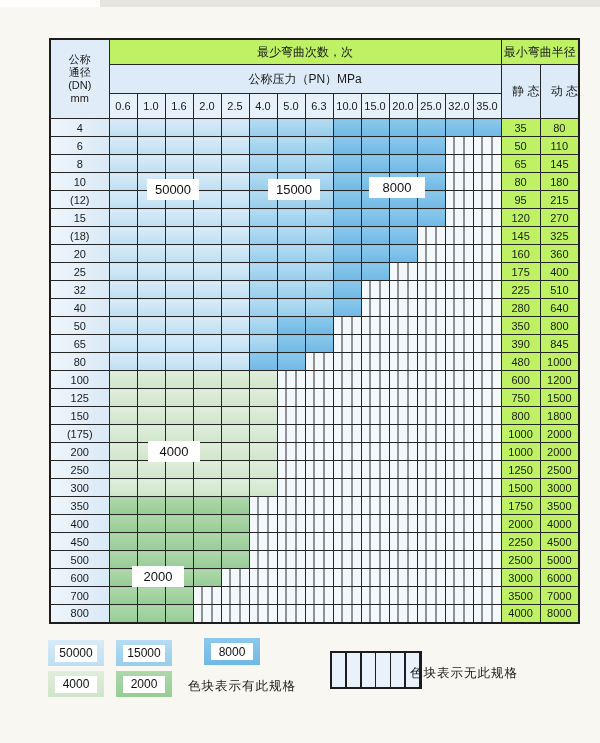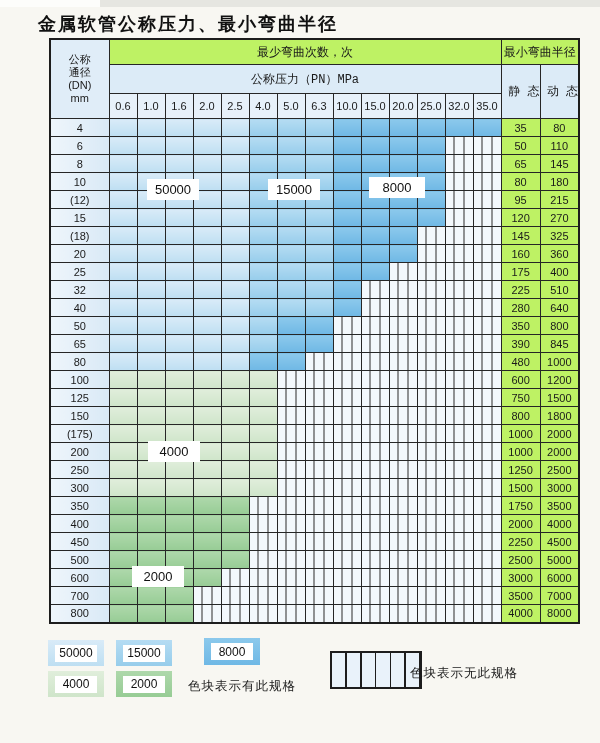--- a/index.html
+++ b/index.html
@@ -9,21 +9,21 @@
   .topstrip-white{position:absolute;left:0;top:0;width:100px;height:7px;background:#fdfdfb;}
   .title{position:absolute;left:38px;top:12px;font-family:"Liberation Serif",serif;
          font-weight:bold;font-size:18px;letter-spacing:2px;color:#111;}
 
   .tablewrap{position:absolute;left:37px;top:38px;width:531px;padding-left:12px;}
   table{border-collapse:collapse;table-layout:fixed;width:529px;}
   td{border:1px solid #262626;text-align:center;vertical-align:middle;
      padding:0;overflow:hidden;font-size:11px;}
   table{border:2px solid #1d1d1d;}
   .hr-a td{height:24px;}
-  .hr-b td{height:28px;font-family:Liberation Mono, monospace;}
+  .hr-b td{height:28px;}
   .hr-c td{height:24px;margin-top:37px;}
   tbody tr{height:18px;}
   .dn-head{background:#e0edf8;font-size:11px;line-height:13px;}
   .head-a{background:#bef264;font-size:12px;}
   .head-b{background:#dcebf7;font-size:12px;}
   .head-sd{background:#dcebf7;font-size:12px;text-align:right;}
   .head-c{background:#e7f1fa;font-size:11px;}
   .dncell{background:linear-gradient(90deg,#eef5fb,#d9e9f6);font-size:11px;}
   .valcell{background:#bef264;font-size:11px;}
   .c50000{background:linear-gradient(180deg,#d9ebf8,#bedff2);}
@@ -58,21 +58,20 @@
   .nospec-text{position:absolute;left:410px;top:665px;font-size:12.5px;letter-spacing:1px;}
 </style>
 </head>
 <body>
 
 <div class="page">
   <div class="topstrip">
     <div class="topstrip-white"></div>
   </div>
 
-  <div class="title">金属软管公称压力、最小弯曲半径</div>
 
   <div class="tablewrap">
     <table>
       <colgroup>
         <col style="width:59px">
         <col span="14" style="width:28px">
         <col style="width:39px">
         <col style="width:39px">
       </colgroup>
       <thead>

